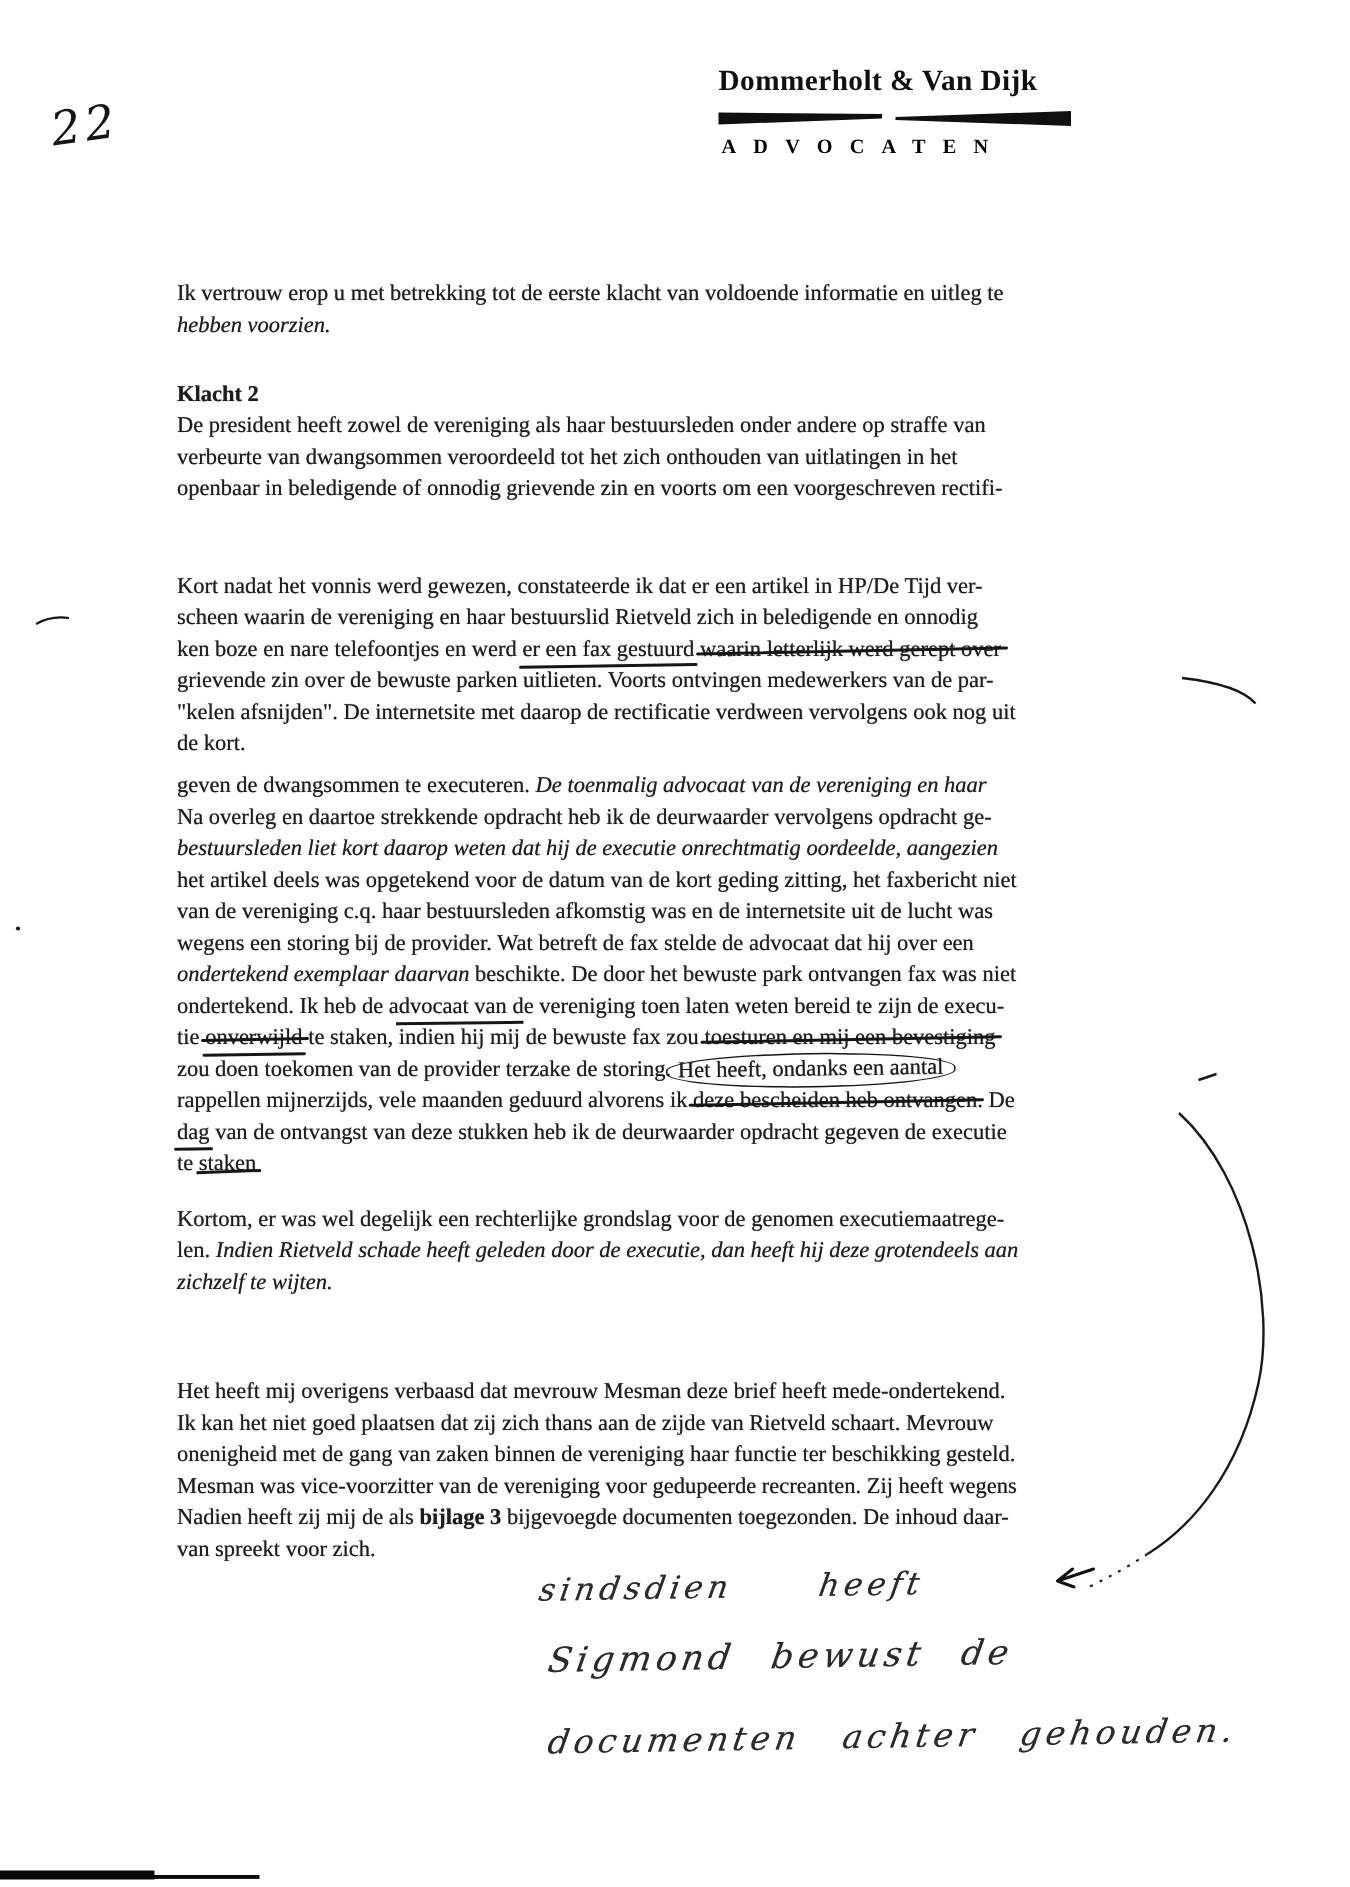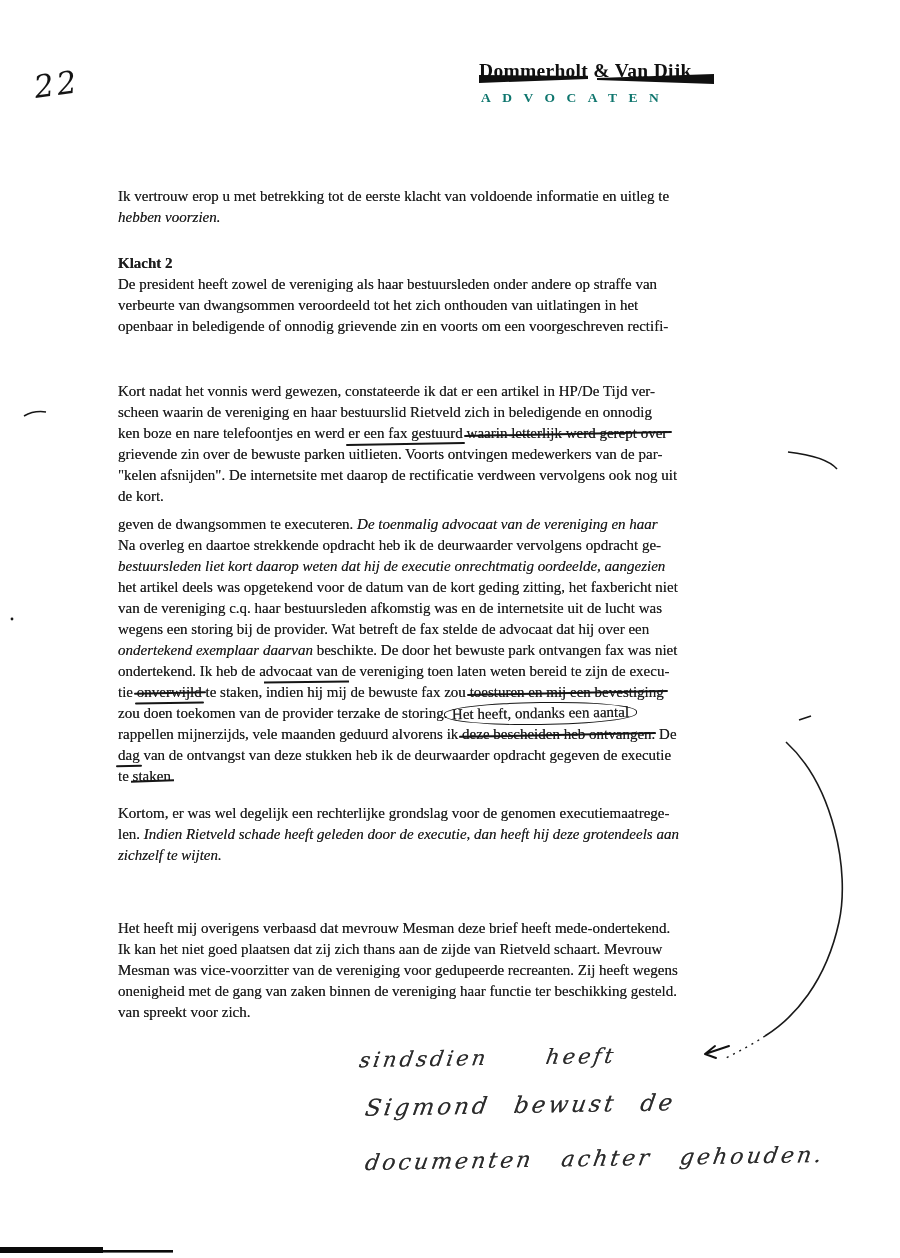--- a/index.html
+++ b/index.html
@@ -6,23 +6,23 @@
   #page{position:relative;width:900px;height:1258px;background:#ffffff;overflow:hidden;
         font-family:"Liberation Serif",serif;color:#1d1d1d;}
 
   
   .pagenum{position:absolute;left:34px;top:66px;font-family:"DejaVu Serif",serif;
            font-style:italic;font-size:31px;letter-spacing:3px;color:#141414;
            transform:rotate(-8deg);}
 
   
   .firm-name{position:absolute;left:479px;top:44px;font-weight:bold;font-size:19.5px;
-             color:#101010;letter-spacing:.3px;margin-top:16px;}
+             color:#101010;letter-spacing:.3px;}
   .firm-sub{position:absolute;left:481px;top:90px;font-weight:bold;font-size:13.5px;
-            letter-spacing:11.5px;color:#0f766e;}
+            letter-spacing:11.5px;color:#000000;}
 
   
   .letter{position:absolute;left:118px;top:186px;width:700px;font-size:15px;}
   .para{position:absolute;left:0;}
   .line{white-space:pre;height:21px;line-height:21px;
         text-shadow:0 0 0.6px rgba(25,25,25,0.75);}
   .hblock .line{font-weight:bold;}
   .b-para-intro{top:0px}
   .b-heading-klacht-2{top:67px}
   .b-para-klacht{top:88px}
@@ -105,22 +105,23 @@
         <div class="line"><span>te </span><span class="s-pen-strike-low">staken</span></div>
       </div>
       <div class="para b-para-kortom">
         <div class="line"><span>Kortom, er was wel degelijk een rechterlijke grondslag voor de genomen executiemaatrege-</span></div>
         <div class="line"><span>len. </span><span class="s-i">Indien Rietveld schade heeft geleden door de executie, dan heeft hij deze grotendeels aan</span></div>
         <div class="line"><span class="s-i">zichzelf te wijten.</span></div>
       </div>
       <div class="para b-para-mesman">
         <div class="line"><span>Het heeft mij overigens verbaasd dat mevrouw Mesman deze brief heeft mede-ondertekend.</span></div>
         <div class="line"><span>Ik kan het niet goed plaatsen dat zij zich thans aan de zijde van Rietveld schaart. Mevrouw</span></div>
+        <div class="line"><span>onenigheid met de gang van zaken binnen de vereniging haar functie ter beschikking gesteld.</span></div>
         <div class="line"><span>Mesman was vice-voorzitter van de vereniging voor gedupeerde recreanten. Zij heeft wegens</span></div>
-        <div class="line"><span>onenigheid met de gang van zaken binnen de vereniging haar functie ter beschikking gesteld.</span></div>
+        <div class="line"><span>Nadien heeft zij mij de als </span><span class="s-b">bijlage 3</span><span> bijgevoegde documenten toegezonden. De inhoud daar-</span></div>
         <div class="line"><span>van spreekt voor zich.</span></div>
       </div>
     </div>
 
   <div class="hw hw1">sindsdien heeft</div>
   <div class="hw hw2">Sigmond bewust de</div>
   <div class="hw hw3">documenten achter gehouden.</div>
 
   <svg class="overlay" width="900" height="1258" viewBox="0 0 900 1258">
 

